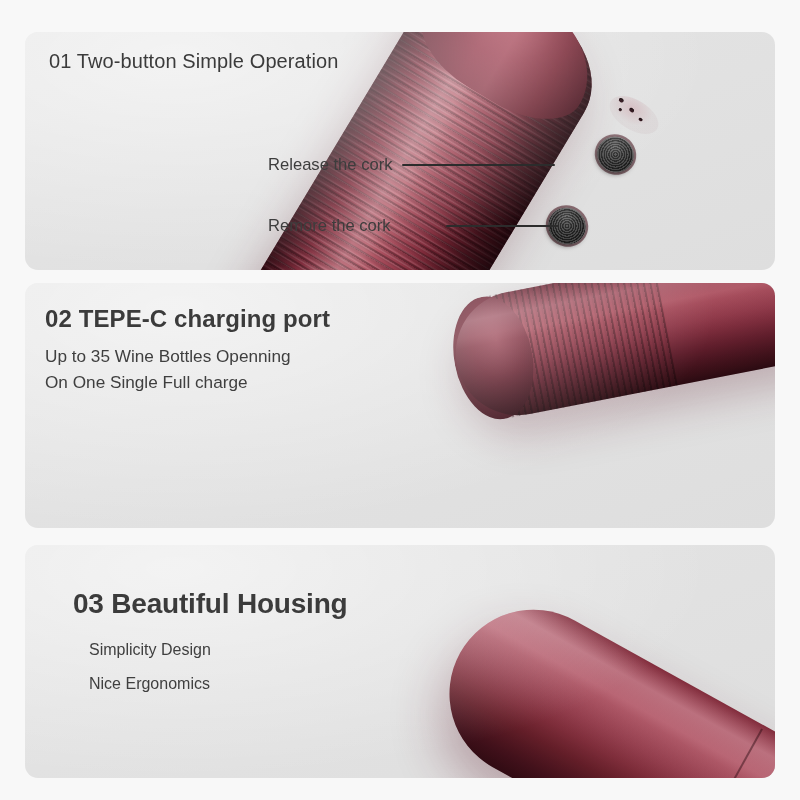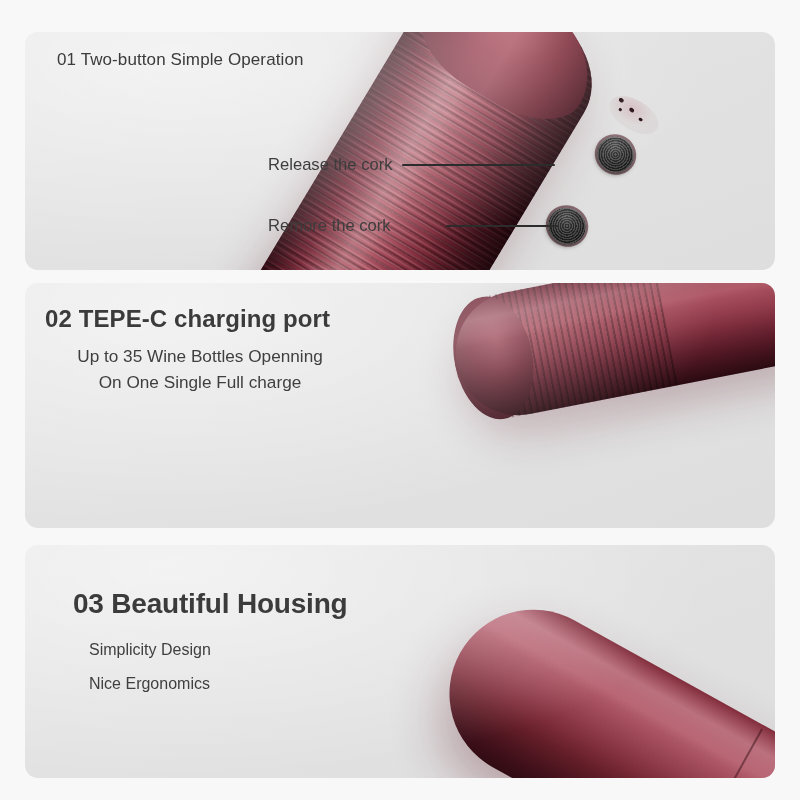--- a/index.html
+++ b/index.html
@@ -49,37 +49,37 @@
 
   
   .headline {
     position: absolute;
     color: #3b3b3b;
     font-weight: 400;
     letter-spacing: .1px;
     white-space: nowrap;
     z-index: 6;
   }
-  .p1-title { left: 32px; top: 18px;  font-size: 17px; text-align: right; }
+  .p1-title { left: 24px; top: 18px;  font-size: 20px; text-align: right; }
   .p2-title { left: 20px; top: 22px;  font-size: 24px; font-weight: bold; }
   .p3-title { left: 48px; top: 43px;  font-size: 28px; font-weight: 700; letter-spacing: -.2px; }
 
   .subline {
     position: absolute;
     color: #3f3f3f;
     font-size: 17.2px;
     white-space: nowrap;
     z-index: 6;
   }
 
   .p2-sub {
     left: 20px;
     top: 60px;
     width: 310px;
-    text-align: center;
+    text-align: left;
     line-height: 26px;
   }
   .p2-sub div { white-space: nowrap; }
 
   .p3-list {
     position: absolute;
     left: 48px;
     top: 88px;
     z-index: 6;
   }

